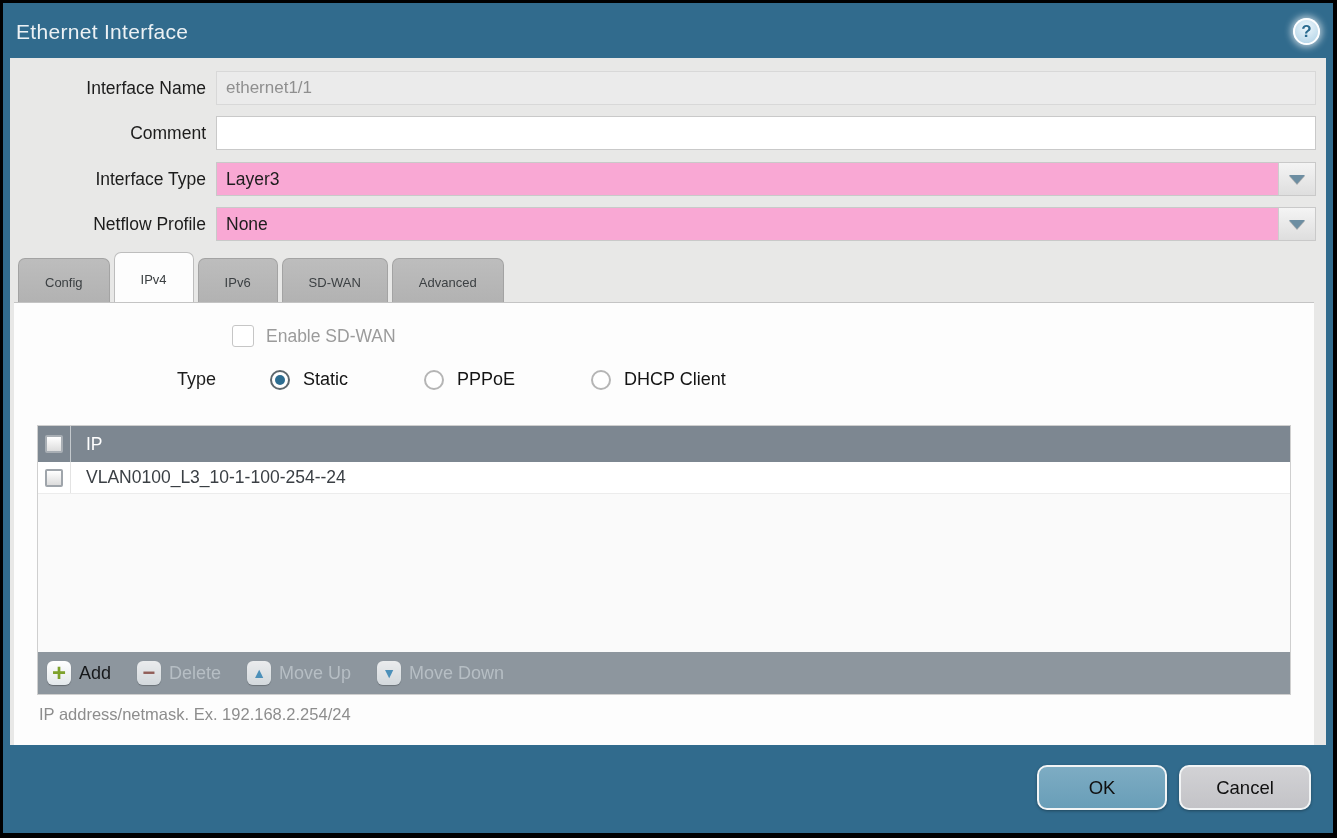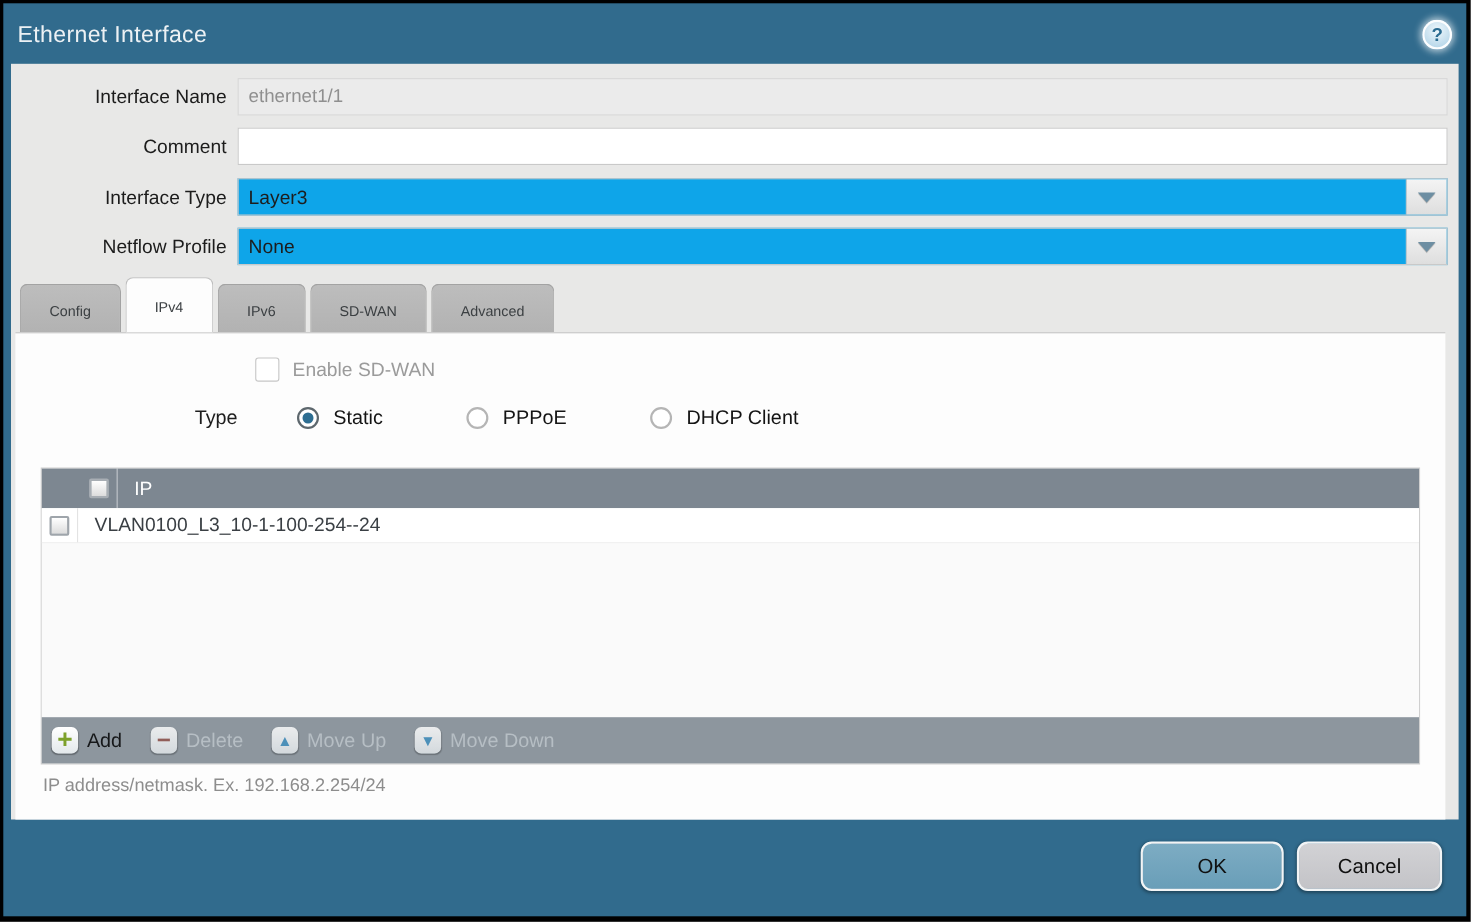--- a/index.html
+++ b/index.html
@@ -39,21 +39,21 @@
     position:absolute; left:0; width:196px; top:0; bottom:0;
     text-align:right; font-size:17.5px; color:#1c1c1c; line-height:34px;
   }
   .ffield { position:absolute; left:206px; right:0; top:0; bottom:0; }
   .tinput {
     width:100%; height:34px; border:1px solid #c9c9c9; background:#fff;
     font-family:inherit; font-size:17px; color:#2a2a2a; padding:2px 9px; outline:none;
   }
   .tinput.disabled { background:#ebebeb; border-color:#d8d8d8; color:#8f8f8f; }
   .dropdown {
-    position:absolute; inset:0; background:#0ea5e9; border:1px solid #c9c9c9; cursor:pointer;
+    position:absolute; inset:0; background:#f9a8d4; border:1px solid #c9c9c9; cursor:pointer;
   }
   .dval {
     position:absolute; left:9px; top:0; bottom:0; right:40px;
     font-size:17.5px; color:#1d1d1d; line-height:32px; overflow:hidden; white-space:nowrap;
   }
   .dbtn {
     position:absolute; right:0; top:0; bottom:0; width:37px;
     background:linear-gradient(#f4f4f4,#dedede);
     border-left:1px solid #cdcdcd;
     display:flex; align-items:center; justify-content:center;
@@ -100,21 +100,21 @@
     border-radius:50%; background:#2d6d91;
   }
   .radio-label { font-size:18px; color:#141414; }
   
   .iptable {
     position:absolute; left:23px; right:23px; top:122px; height:270px;
     border:1px solid #cfcfcf; background:#fafafa;
     display:flex; flex-direction:column;
   }
   .thead {
-    height:36px; background:#7d8791; display:flex; align-items:center; flex:0 0 auto;padding-left:36px;
+    height:36px; background:#7d8791; display:flex; align-items:center; flex:0 0 auto;
   }
   .cbcol {
     width:33px; align-self:stretch; display:flex; align-items:center; justify-content:center;
     border-right:1px solid rgba(255,255,255,.55); flex:0 0 auto;
   }
   .trow .cbcol { border-right:1px solid #e3e3e3; }
   .cb-sm {
     width:18px; height:18px; border-radius:2px;
     background:linear-gradient(#fff,#dcdcdc); border:2px solid #a8aeb4;
   }

